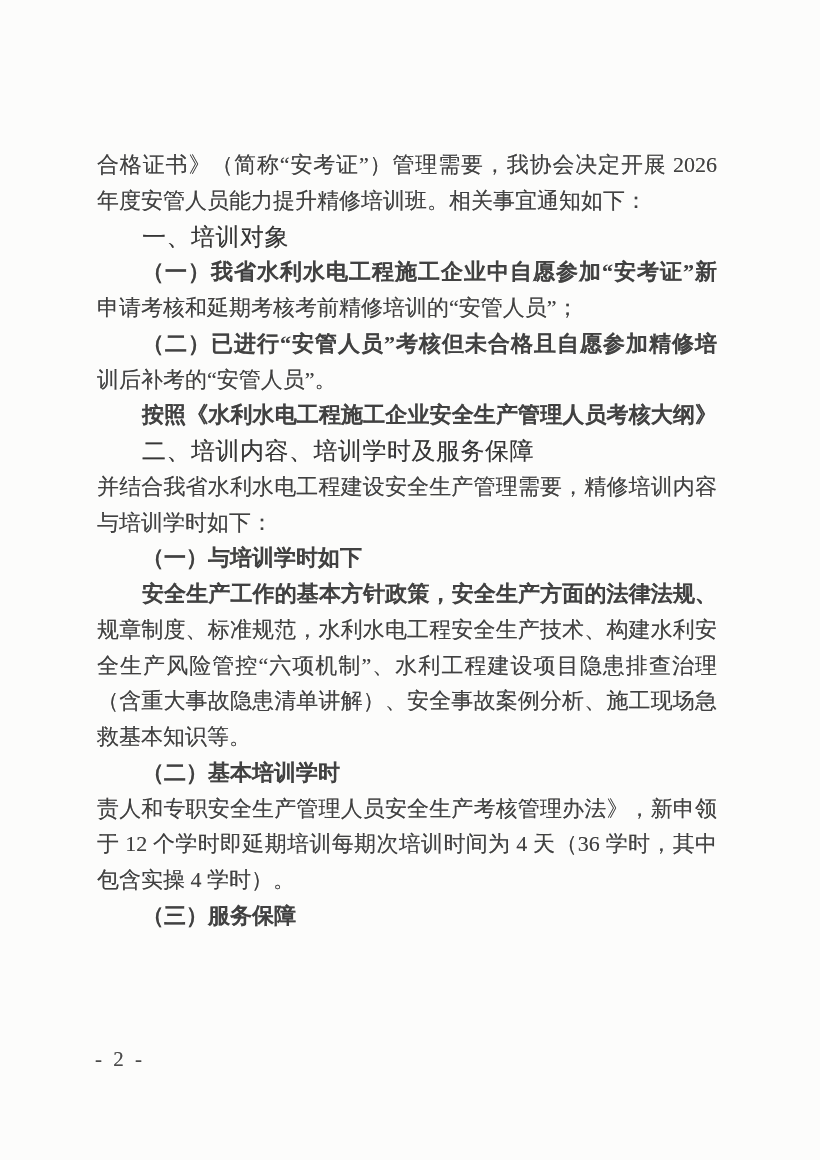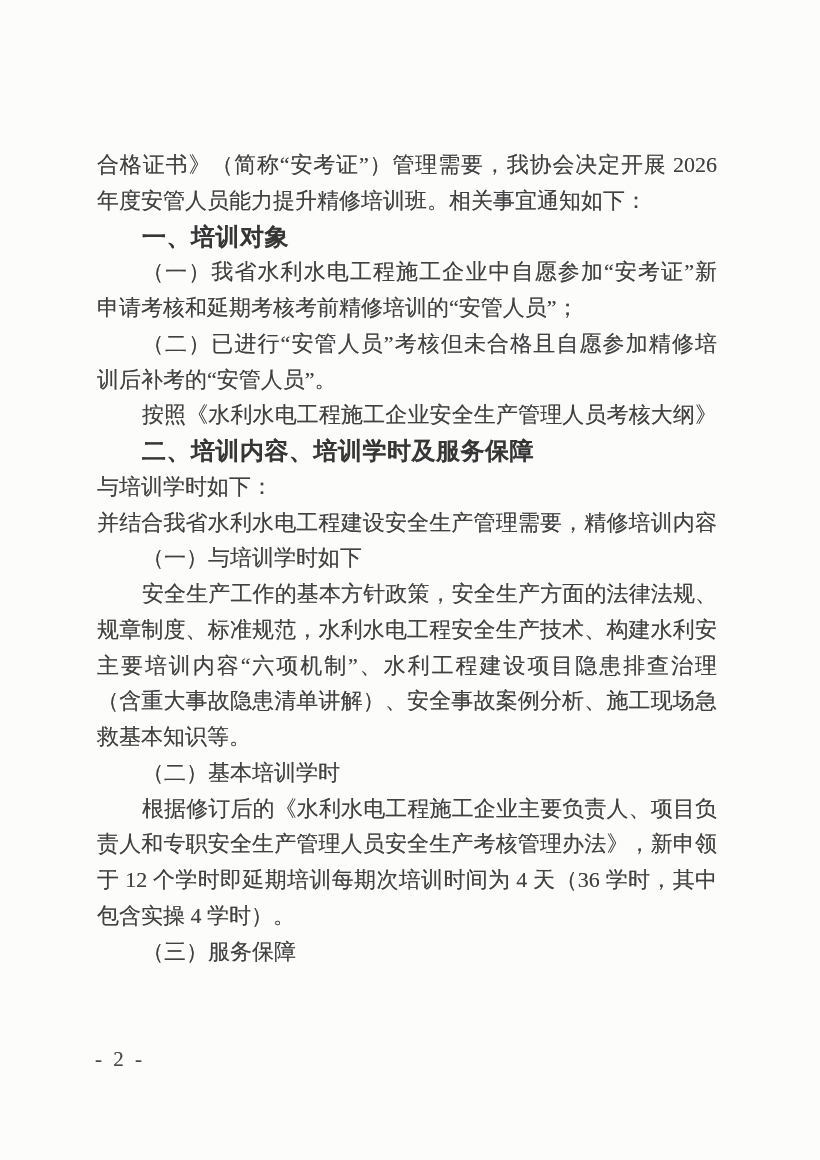--- a/index.html
+++ b/index.html
@@ -32,24 +32,25 @@
     height:35.75px;
     text-align:justify;
     text-align-last:justify;
     white-space:pre-wrap;
   }
   .line.end{
     text-align-last:left;
   }
   .line.indent{
     text-indent:45px;
+    font-weight:bold;
   }
   .line.heading{
     font-family:"Liberation Sans","DejaVu Sans",sans-serif;
-    font-weight:700;
+    font-weight:400;
     font-size:24px;
     color:var(--heading);
     text-align-last:left;
     letter-spacing:0.5px;
   }
   .footer{
     position:absolute;
     left:95px;top:1045px;
     font-size:21px;
     line-height:28px;
@@ -65,30 +66,29 @@
   <div class="doc-body">
       <div class="line">合格证书》（简称“安考证”）管理需要，我协会决定开展 2026</div>
       <div class="line end">年度安管人员能力提升精修培训班。相关事宜通知如下：</div>
       <div class="line heading indent end">一、培训对象</div>
       <div class="line indent">（一）我省水利水电工程施工企业中自愿参加“安考证”新</div>
       <div class="line end">申请考核和延期考核考前精修培训的“安管人员”；</div>
       <div class="line indent">（二）已进行“安管人员”考核但未合格且自愿参加精修培</div>
       <div class="line end">训后补考的“安管人员”。</div>
       <div class="line indent">按照《水利水电工程施工企业安全生产管理人员考核大纲》</div>
       <div class="line heading indent end">二、培训内容、培训学时及服务保障</div>
+      <div class="line">并结合我省水利水电工程建设安全生产管理需要，精修培训内容</div>
       <div class="line end">与培训学时如下：</div>
-      <div class="line">并结合我省水利水电工程建设安全生产管理需要，精修培训内容</div>
       <div class="line indent end">（一）与培训学时如下</div>
       <div class="line indent">安全生产工作的基本方针政策，安全生产方面的法律法规、</div>
       <div class="line">规章制度、标准规范，水利水电工程安全生产技术、构建水利安</div>
-      <div class="line">主要培训内容“六项机制”、水利工程建设项目隐患排查治理</div>
+      <div class="line">全生产风险管控“六项机制”、水利工程建设项目隐患排查治理</div>
       <div class="line">（含重大事故隐患清单讲解）、安全事故案例分析、施工现场急</div>
       <div class="line end">救基本知识等。</div>
       <div class="line indent end">（二）基本培训学时</div>
-      <div class="line indent">根据修订后的《水利水电工程施工企业主要负责人、项目负</div>
       <div class="line">责人和专职安全生产管理人员安全生产考核管理办法》，新申领</div>
       <div class="line">于 12 个学时即延期培训每期次培训时间为 4 天（36 学时，其中</div>
       <div class="line end">包含实操 4 学时）。</div>
       <div class="line indent end">（三）服务保障</div>
     </div>
   <div class="footer">
     <span>- 2 -</span>
   </div>
 </div>
 

